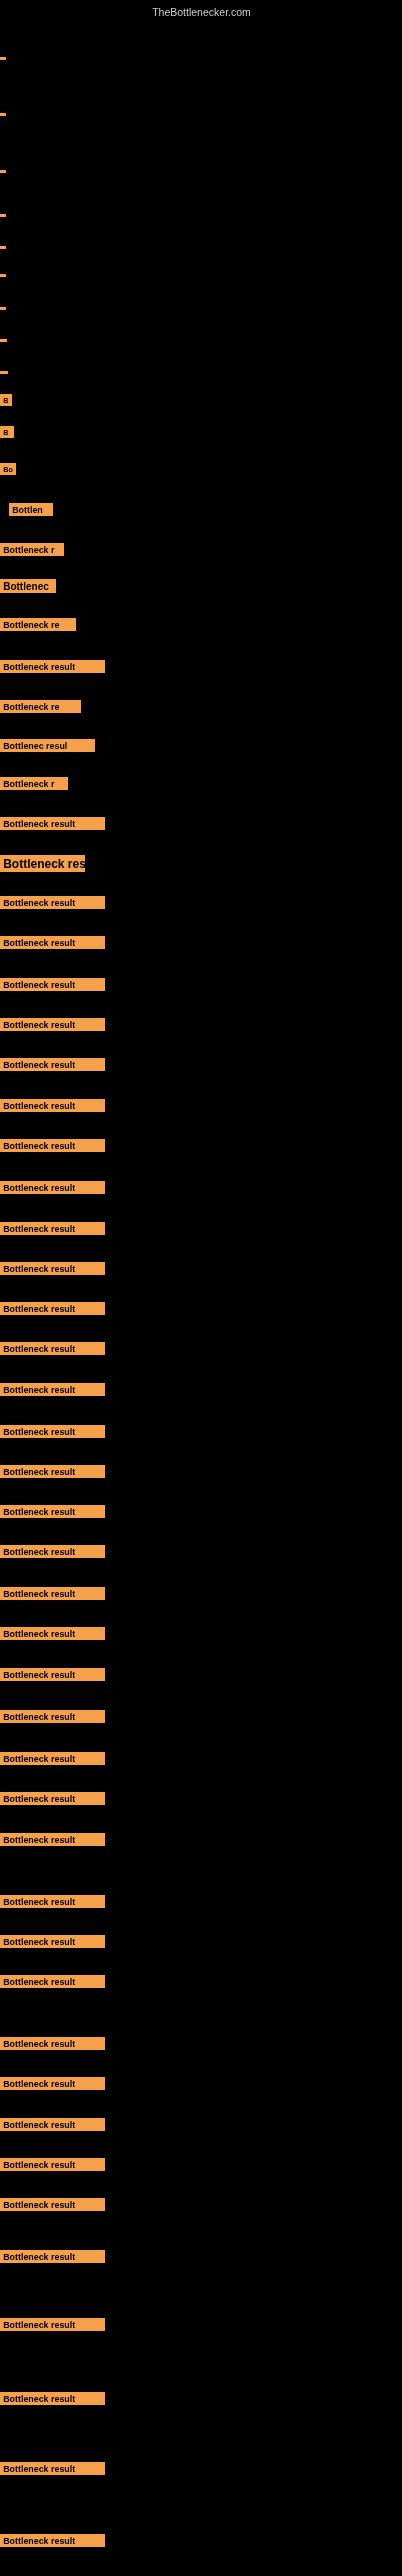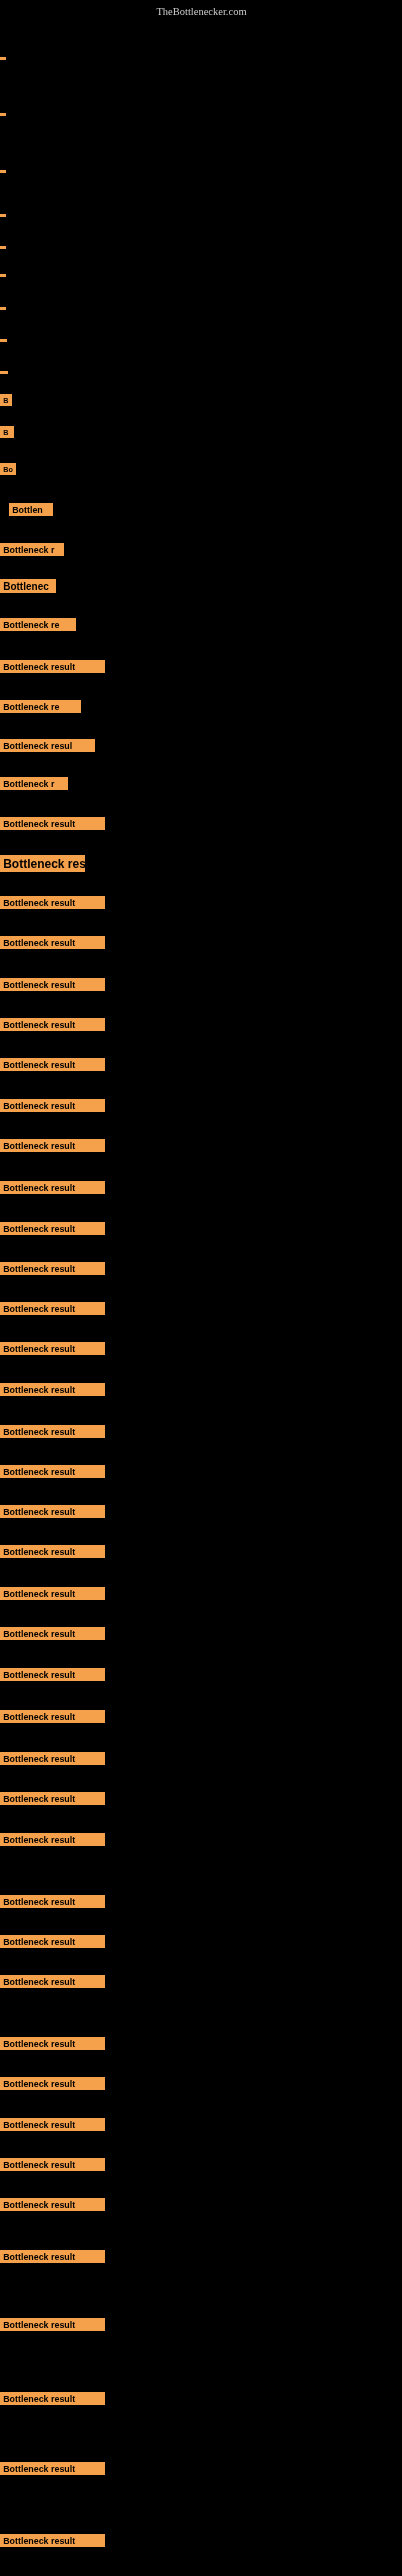--- a/index.html
+++ b/index.html
@@ -17,21 +17,20 @@
     }
 
     .site-title {
       position: absolute;
       top: 6.4px;
       left: 50%;
       transform: translateX(-50%);
       color: #cccccc;
       font-size: 10.5px;
       white-space: nowrap;
-      font-family: Liberation Serif, serif;
     }
 
     .bars-container {
       position: absolute;
       top: 48px;
       left: 0;
       width: 403px;
     }
 
     .bar-label {
@@ -62,21 +61,21 @@
     <div style="position: absolute; top: 314px; left: 0px;"><span class="bar-label" style="width: 8px; min-width: 8px; font-size: 7.2px;"></span></div>
     <div style="position: absolute; top: 346px; left: 0px;"><span class="bar-label" style="width: 12px; min-width: 12px; font-size: 7.2px;">B</span></div>
     <div style="position: absolute; top: 378px; left: 0px;"><span class="bar-label" style="width: 13.7px; min-width: 13.7px; font-size: 7.2px;">B</span></div>
     <div style="position: absolute; top: 415px; left: 0px;"><span class="bar-label" style="width: 16px; min-width: 16px; font-size: 7.2px;">Bo</span></div>
     <div style="position: absolute; top: 455px; left: 0px; padding-left: 9px;"><span class="bar-label" style="width: 44px; min-width: 44px; font-size: 8.9px;">Bottlen</span></div>
     <div style="position: absolute; top: 495px; left: 0px;"><span class="bar-label" style="width: 64px; min-width: 64px; font-size: 8.9px;">Bottleneck r</span></div>
     <div style="position: absolute; top: 531px; left: 0px;"><span class="bar-label" style="width: 56px; min-width: 56px; font-size: 10px;">Bottlenec</span></div>
     <div style="position: absolute; top: 570px; left: 0px;"><span class="bar-label" style="width: 76px; min-width: 76px; font-size: 8.9px;">Bottleneck re</span></div>
     <div style="position: absolute; top: 612px; left: 0px;"><span class="bar-label" style="width: 105px; min-width: 105px; font-size: 8.9px;">Bottleneck result</span></div>
     <div style="position: absolute; top: 652px; left: 0px;"><span class="bar-label" style="width: 81px; min-width: 81px; font-size: 8.9px;">Bottleneck re</span></div>
-    <div style="position: absolute; top: 691px; left: 0px;"><span class="bar-label" style="width: 95px; min-width: 95px; font-size: 8.9px;">Bottleneck resul</span></div>
+    <div style="position: absolute; top: 691px; left: 0px;"><span class="bar-label" style="width: 95px; min-width: 95px; font-size: 8.9px;">Bottlenec resul</span></div>
     <div style="position: absolute; top: 729px; left: 0px;"><span class="bar-label" style="width: 68px; min-width: 68px; font-size: 8.9px;">Bottleneck r</span></div>
     <div style="position: absolute; top: 769px; left: 0px;"><span class="bar-label" style="width: 105px; min-width: 105px; font-size: 8.9px;">Bottleneck result</span></div>
     <div style="position: absolute; top: 807px; left: 0px;"><span class="bar-label" style="width: 85px; min-width: 85px; font-size: 12px;">Bottleneck res</span></div>
     <div style="position: absolute; top: 848px; left: 0px;"><span class="bar-label" style="width: 105px; min-width: 105px; font-size: 8.9px;">Bottleneck result</span></div>
     <div style="position: absolute; top: 888px; left: 0px;"><span class="bar-label" style="width: 105px; min-width: 105px; font-size: 8.9px;">Bottleneck result</span></div>
     <div style="position: absolute; top: 930px; left: 0px;"><span class="bar-label" style="width: 105px; min-width: 105px; font-size: 8.9px;">Bottleneck result</span></div>
     <div style="position: absolute; top: 970px; left: 0px;"><span class="bar-label" style="width: 105px; min-width: 105px; font-size: 8.9px;">Bottleneck result</span></div>
     <div style="position: absolute; top: 1010px; left: 0px;"><span class="bar-label" style="width: 105px; min-width: 105px; font-size: 8.9px;">Bottleneck result</span></div>
     <div style="position: absolute; top: 1051px; left: 0px;"><span class="bar-label" style="width: 105px; min-width: 105px; font-size: 8.9px;">Bottleneck result</span></div>
     <div style="position: absolute; top: 1091px; left: 0px;"><span class="bar-label" style="width: 105px; min-width: 105px; font-size: 8.9px;">Bottleneck result</span></div>

